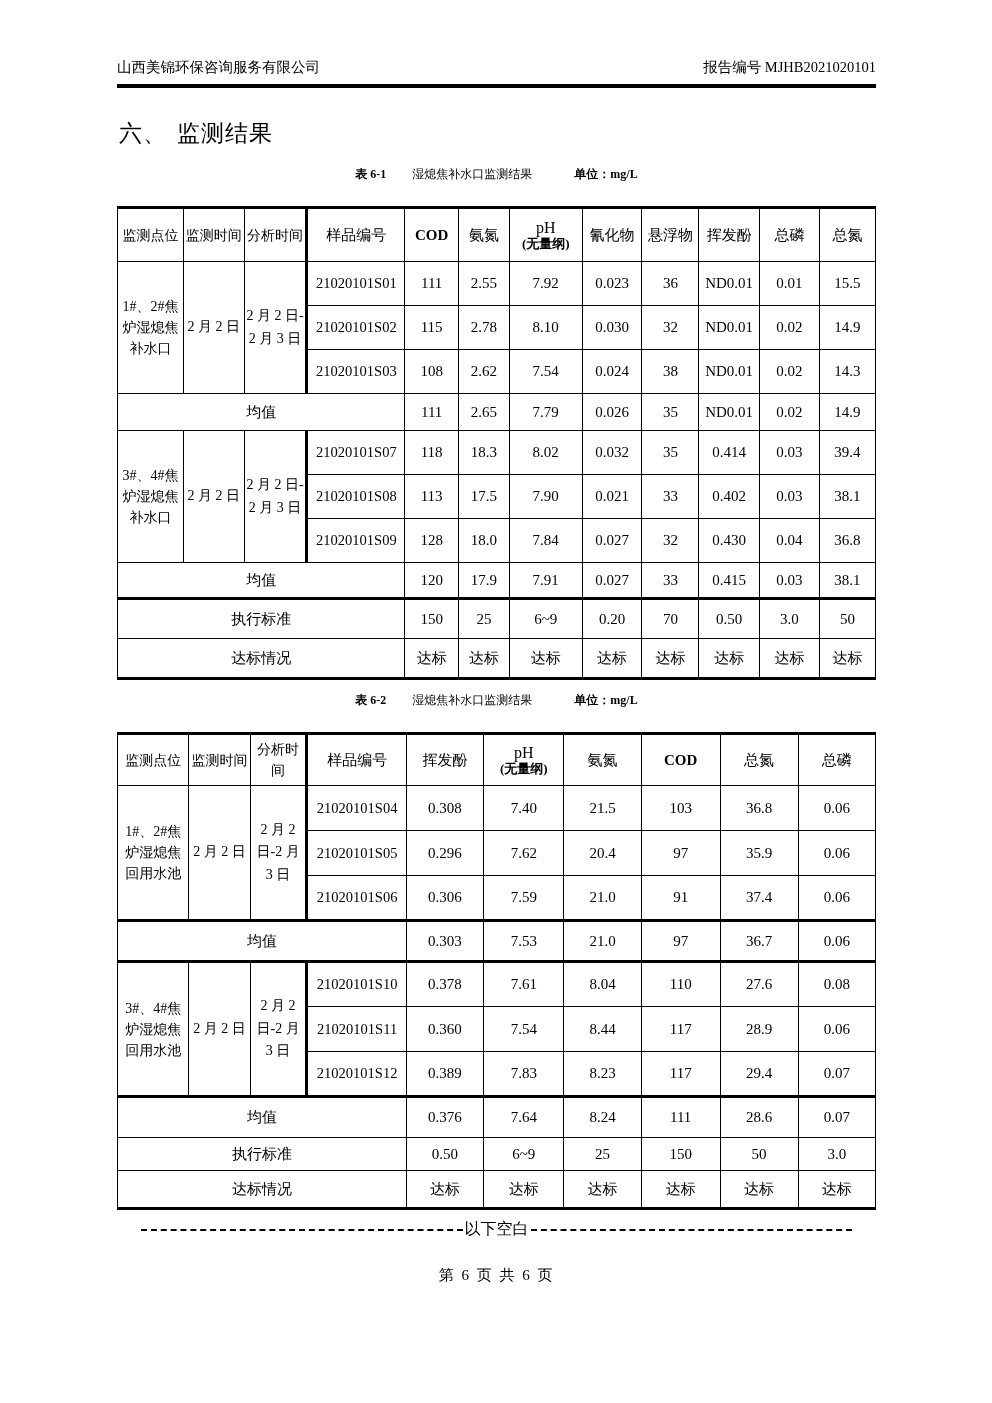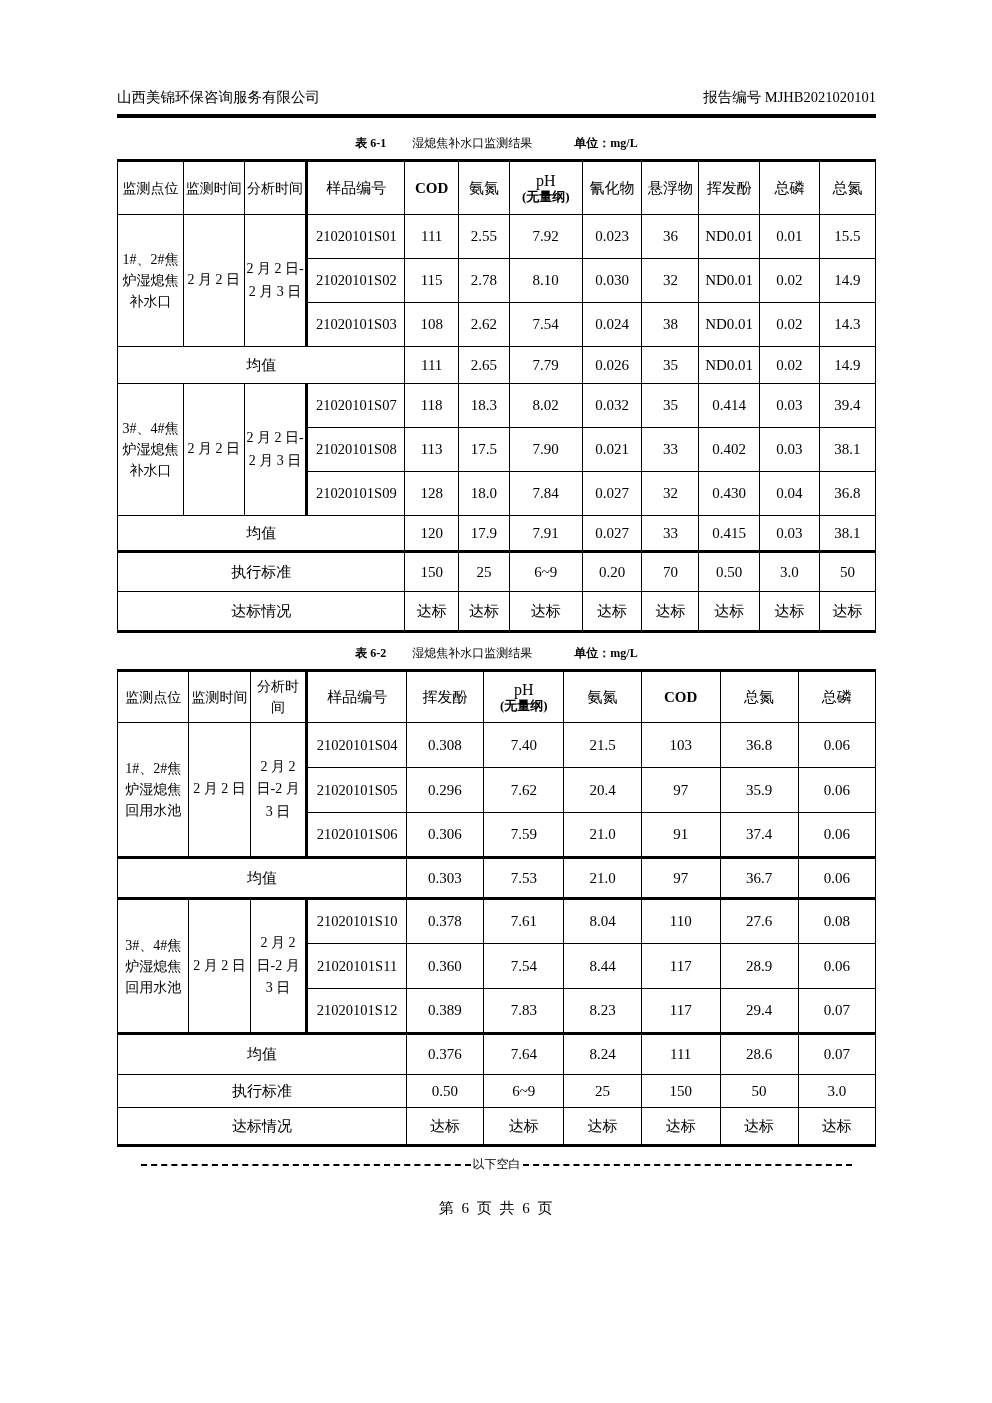--- a/index.html
+++ b/index.html
@@ -2,21 +2,21 @@
 <html><head>
 <meta charset="utf-8">
 <style>
   html,body { margin:0; padding:0; background:#ffffff; }
   .page {
     position:relative;
     width:992px; height:1403px;
     margin:0 auto;
     background:#ffffff;
     box-sizing:border-box;
-    padding:88px 116px 0 117px;
+    padding:58px 116px 0 117px;
     font-family:"Liberation Serif","DejaVu Serif",serif;
     color:#000;
   }
   
   .doc-header {
     display:flex; justify-content:space-between; align-items:flex-end;
     font-size:14.5px;
     padding-bottom:7px;
     border-bottom:4px solid #000;
   }
@@ -35,21 +35,21 @@
   .caption .cap-label { font-weight:bold; margin-right:26px; }
   .caption .cap-unit  { font-weight:bold; margin-left:42px; }
   .caption2 { margin-top:12px; }
   
   table.mon {
     width:100%;
     border-collapse:collapse;
     table-layout:fixed;
     text-align:center;
     font-size:15px;
-    margin-top:7px;
+    margin-top:23px;
     border:1px solid #000;
     border-top:3px solid #000;
     border-bottom:3px solid #000;
   }
   table.mon td {
     border:1px solid #000;
     padding:1px 1px;
     vertical-align:middle;
     overflow:hidden;
   }
@@ -70,21 +70,21 @@
   .time-cell { font-size:14px; line-height:1.6; word-break:break-all; padding:0 3px; }
   .sample-cell { font-size:14.5px; padding:0; }
   .ph-cell { line-height:1.1; }
   .ph-main { font-weight:normal; font-size:16px; display:block; }
   .ph-sub  { font-size:13px; display:block;font-weight:bold; }
   .bold { font-weight:bold; }
   
   .blank-line {
     display:flex; align-items:center;
     margin:9px 24px 0 24px;
-    font-size:12px;
+    font-size:16px;
   }
   .blank-line .dash { flex:1; height:0; border-top:2px dashed #000; }
   .blank-line .txt { padding:0 2px; white-space:nowrap; }
   .page-number {
     text-align:center;
     font-size:15px;
     margin-top:26px;
     letter-spacing:2px;
     font-family:"Liberation Serif","DejaVu Serif",serif;
   }
@@ -92,20 +92,21 @@
 </head>
 <body>
 
 <div class="page">
 
   <div class="doc-header">
     <span>山西美锦环保咨询服务有限公司</span>
     <span>报告编号 MJHB2021020101</span>
   </div>
 
+  <h1 class="section-title"><span>六、</span><span class="gap"></span><span>监测结果</span></h1>
 
 
   <div class="caption">
     <span class="cap-label">表 6-1</span><span>湿熄焦补水口监测结果</span><span class="cap-unit">单位：mg/L</span>
   </div>
 
   <table class="mon">
     <colgroup>
       <col style="width:8.7%">
         <col style="width:8.0%">

